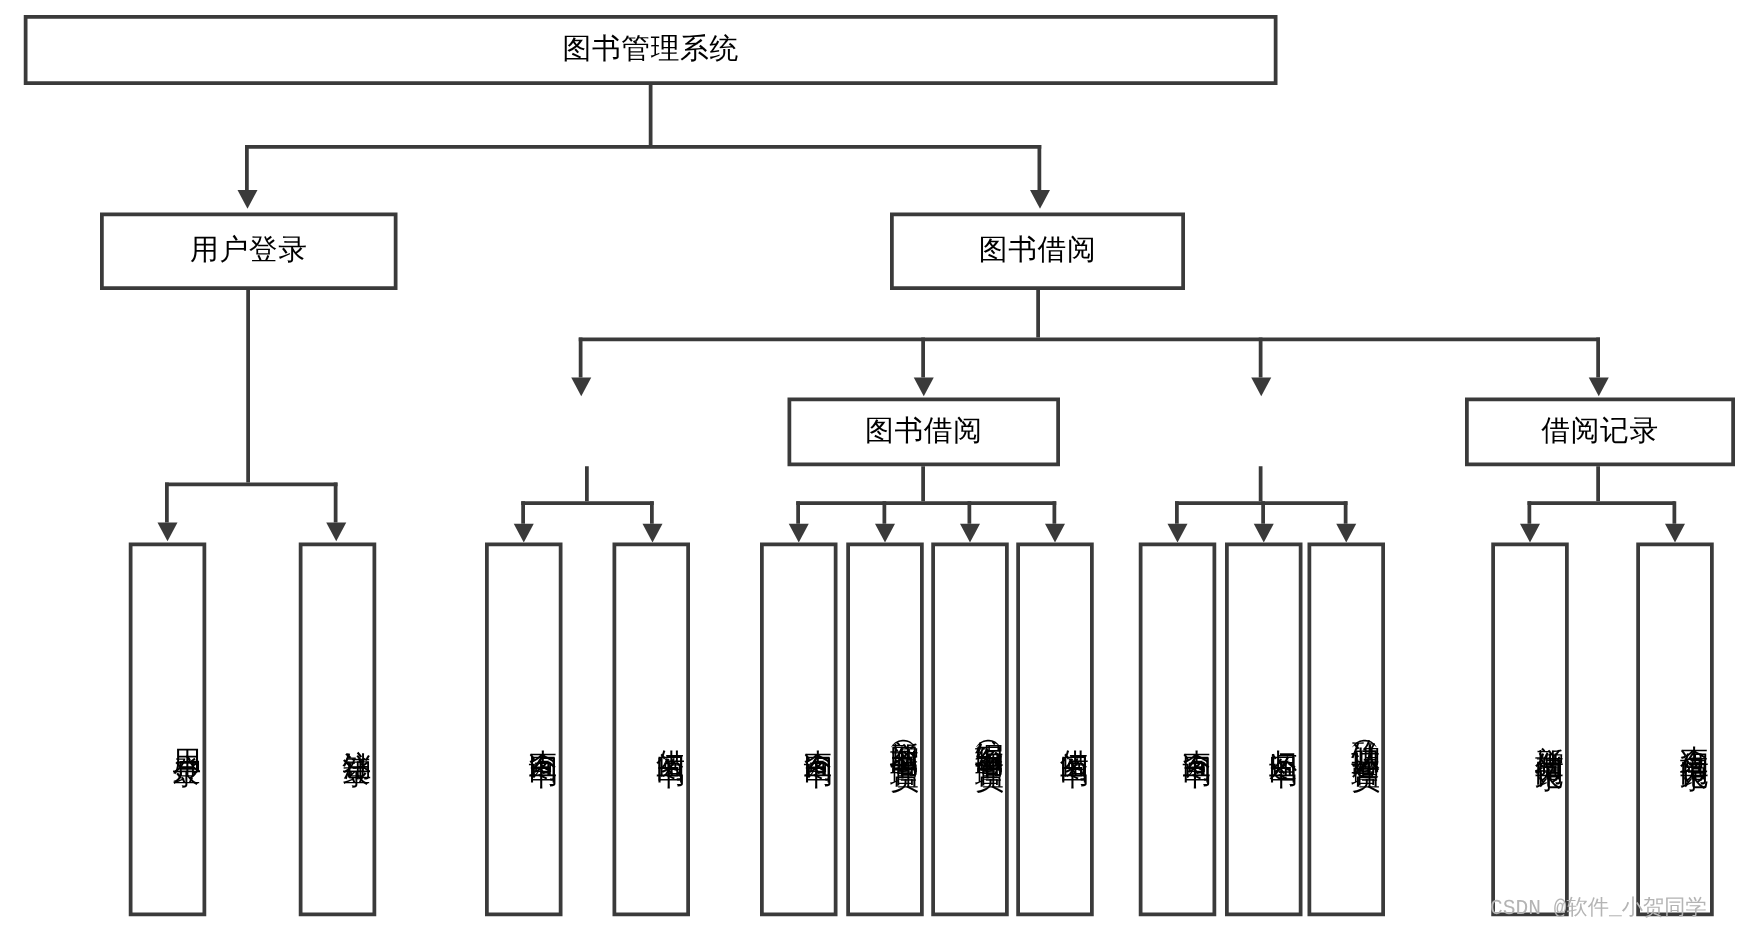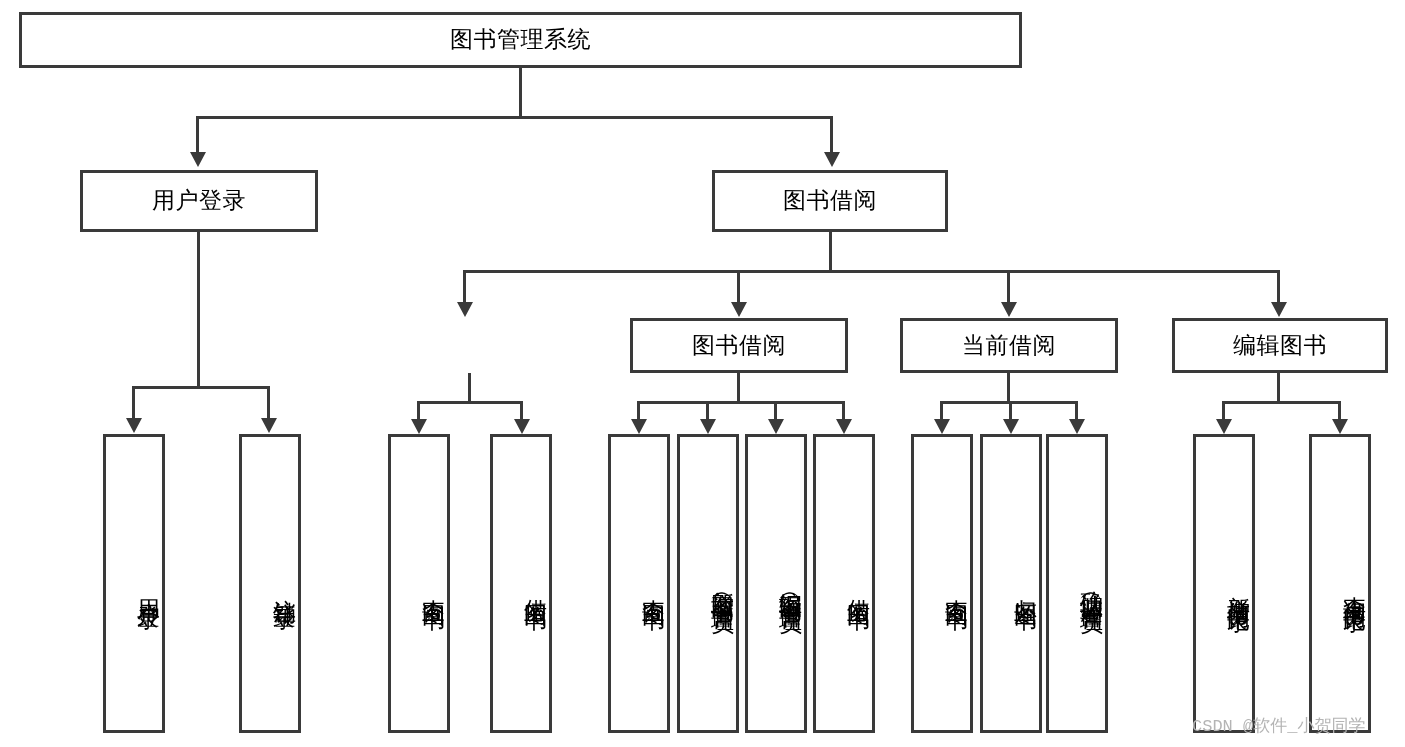--- a/index.html
+++ b/index.html
@@ -108,25 +108,22 @@
   <div class="edge vert" style="left:737px; top:270px; width:3px; height:32px;"></div>
   <div class="arrow" style="left:731px; top:302px;"></div>
   <div class="edge vert" style="left:1007px; top:270px; width:3px; height:32px;"></div>
   <div class="arrow" style="left:1001px; top:302px;"></div>
   <div class="edge vert" style="left:1277px; top:270px; width:3px; height:32px;"></div>
   <div class="arrow" style="left:1271px; top:302px;"></div>
 
   <div class="node h" style="left:630px; top:318px; width:218px; height:55px;">
     <span>图书借阅</span>
   </div>
-  <div class="node h" style="left:900px; top:318px; width:218px; height:55px;">
-    <span>当前借阅</span>
-  </div>
   <div class="node h" style="left:1172px; top:318px; width:216px; height:55px;">
-    <span>编辑图书</span>
+    <span>借阅记录</span>
   </div>
 
   <div class="edge vert" style="left:468px; top:373px; width:3px; height:28px;"></div>
   <div class="edge horz" style="left:417px; top:401px; width:106px; height:3px;"></div>
   <div class="edge vert" style="left:417px; top:401px; width:3px; height:18px;"></div>
   <div class="arrow" style="left:411px; top:419px;"></div>
   <div class="edge vert" style="left:520px; top:401px; width:3px; height:18px;"></div>
   <div class="arrow" style="left:514px; top:419px;"></div>
 
   <div class="edge vert" style="left:737px; top:373px; width:3px; height:28px;"></div>

